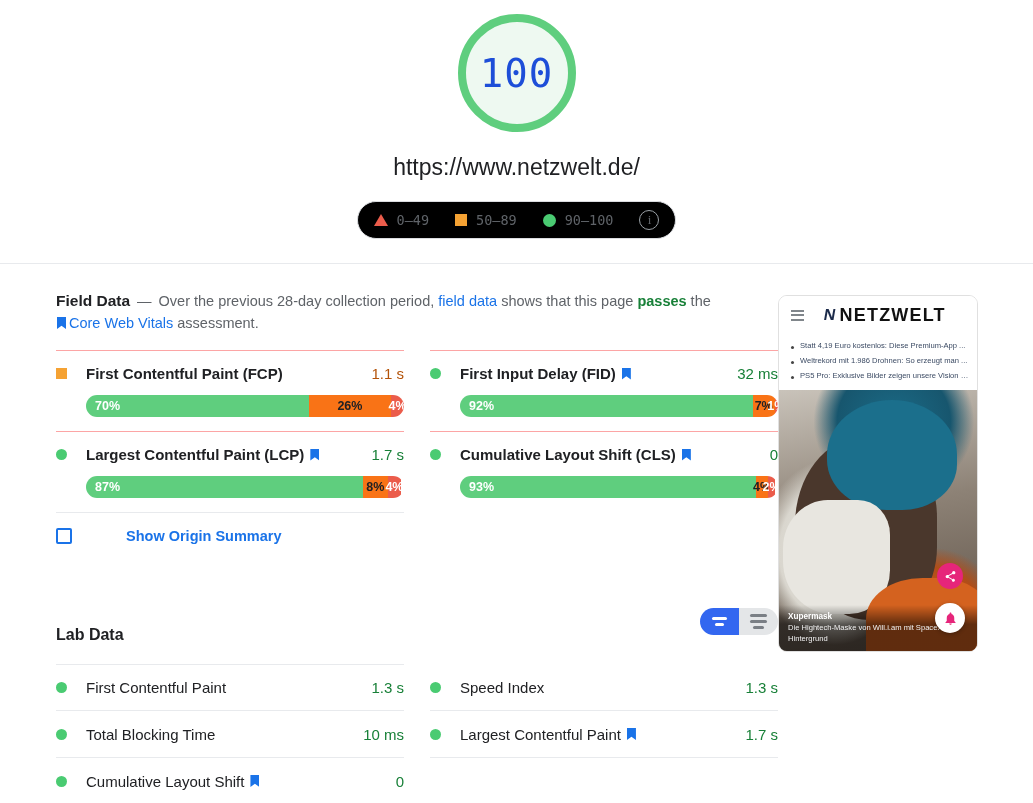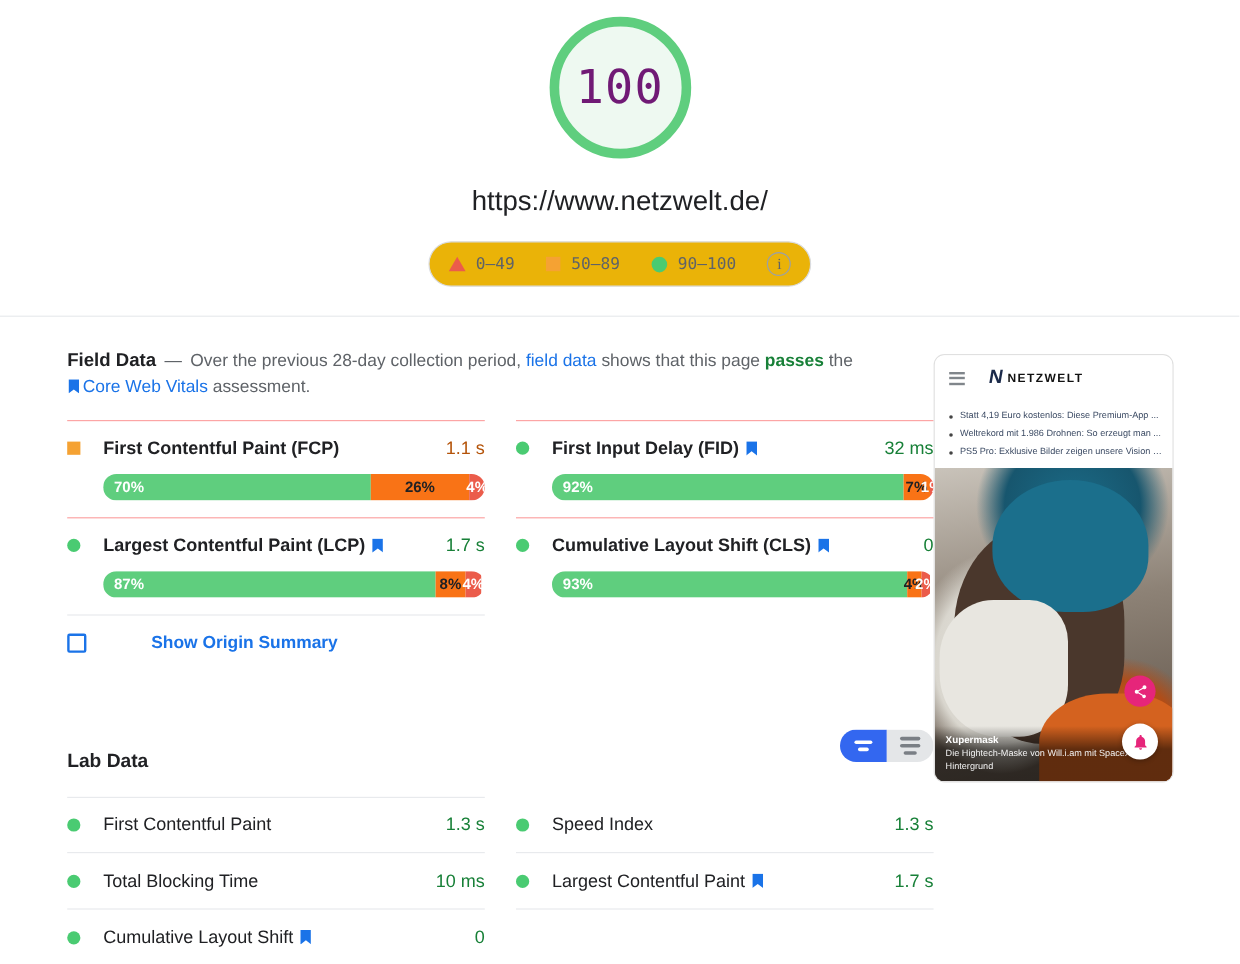--- a/index.html
+++ b/index.html
@@ -16,31 +16,31 @@
   .header { width: 1033px; padding-top: 14px; }
   .gauge-wrap { display: flex; justify-content: center; }
   .gauge {
     width: 118px; height: 118px; border-radius: 50%;
     border: 8px solid #5FCE7E;
     background: #EEF9F1;
     display: flex; align-items: center; justify-content: center;
   }
   .gauge-score {
     font-family: "DejaVu Sans Mono", monospace;
-    font-size: 39px; color: #701a75; letter-spacing: 1px;
+    font-size: 39px; color: #1d4ed8; letter-spacing: 1px;
   }
   .page-url {
     text-align: center; font-size: 23px; color: #202124;
     margin-top: 22px; font-weight: 400;
   }
   .legend-wrap { display: flex; justify-content: center; margin-top: 20px; }
   .legend {
     display: flex; align-items: center; gap: 0px;
     border: 1px solid #dadce0; border-radius: 22px;
-    padding: 8px 16px; background: #eab308;
+    padding: 8px 16px; background: #000000;
   }
   .legend-item { display: flex; align-items: center; margin-right: 26px; }
   .legend-item:last-of-type { margin-right: 14px; }
   .legend-label {
     font-family: "DejaVu Sans Mono", monospace;
     font-size: 13.5px; color: #5f6368; margin-left: 9px;
   }
   .sh-tri {
     width: 0; height: 0; border-left: 7px solid transparent;
     border-right: 7px solid transparent; border-bottom: 12px solid #EB5C4B;
@@ -129,21 +129,21 @@
   }
   .ph-bar { height: 38px; display: flex; align-items: center; padding: 0 12px; background: #fff; }
   .burger { display: flex; flex-direction: column; gap: 2.5px; }
   .burger i { display: block; width: 13px; height: 2px; background: #80868b; }
   .ph-logo { display: flex; align-items: center; margin-left: 20px; }
   .ph-logo-mark {
     font-size: 16px; color: #1b2a4a; font-weight: bold; letter-spacing: -2px;
     transform: skewX(-10deg);
   }
   .ph-logo-txt {
-    font-size: 10px; font-weight: bold; letter-spacing: 1.2px; color: #111;
+    font-size: 18px; font-weight: bold; letter-spacing: 1.2px; color: #111;
     margin-left: 6px;
   }
   .ph-list { padding: 6px 8px 5px 8px; background: #fff; }
   .ph-li { display: flex; align-items: flex-start; margin-bottom: 4px; }
   .ph-bul { width: 3px; height: 3px; border-radius: 50%; background: #444; margin: 6px 6px 0 4px; flex: none; }
   .ph-li span {
     font-size: 7.6px; color: #3b4a63; line-height: 11px;
     white-space: nowrap; overflow: hidden; text-overflow: ellipsis;
   }
   .ph-photo { flex: 1; position: relative; overflow: hidden; background: #b9b4ae; }

